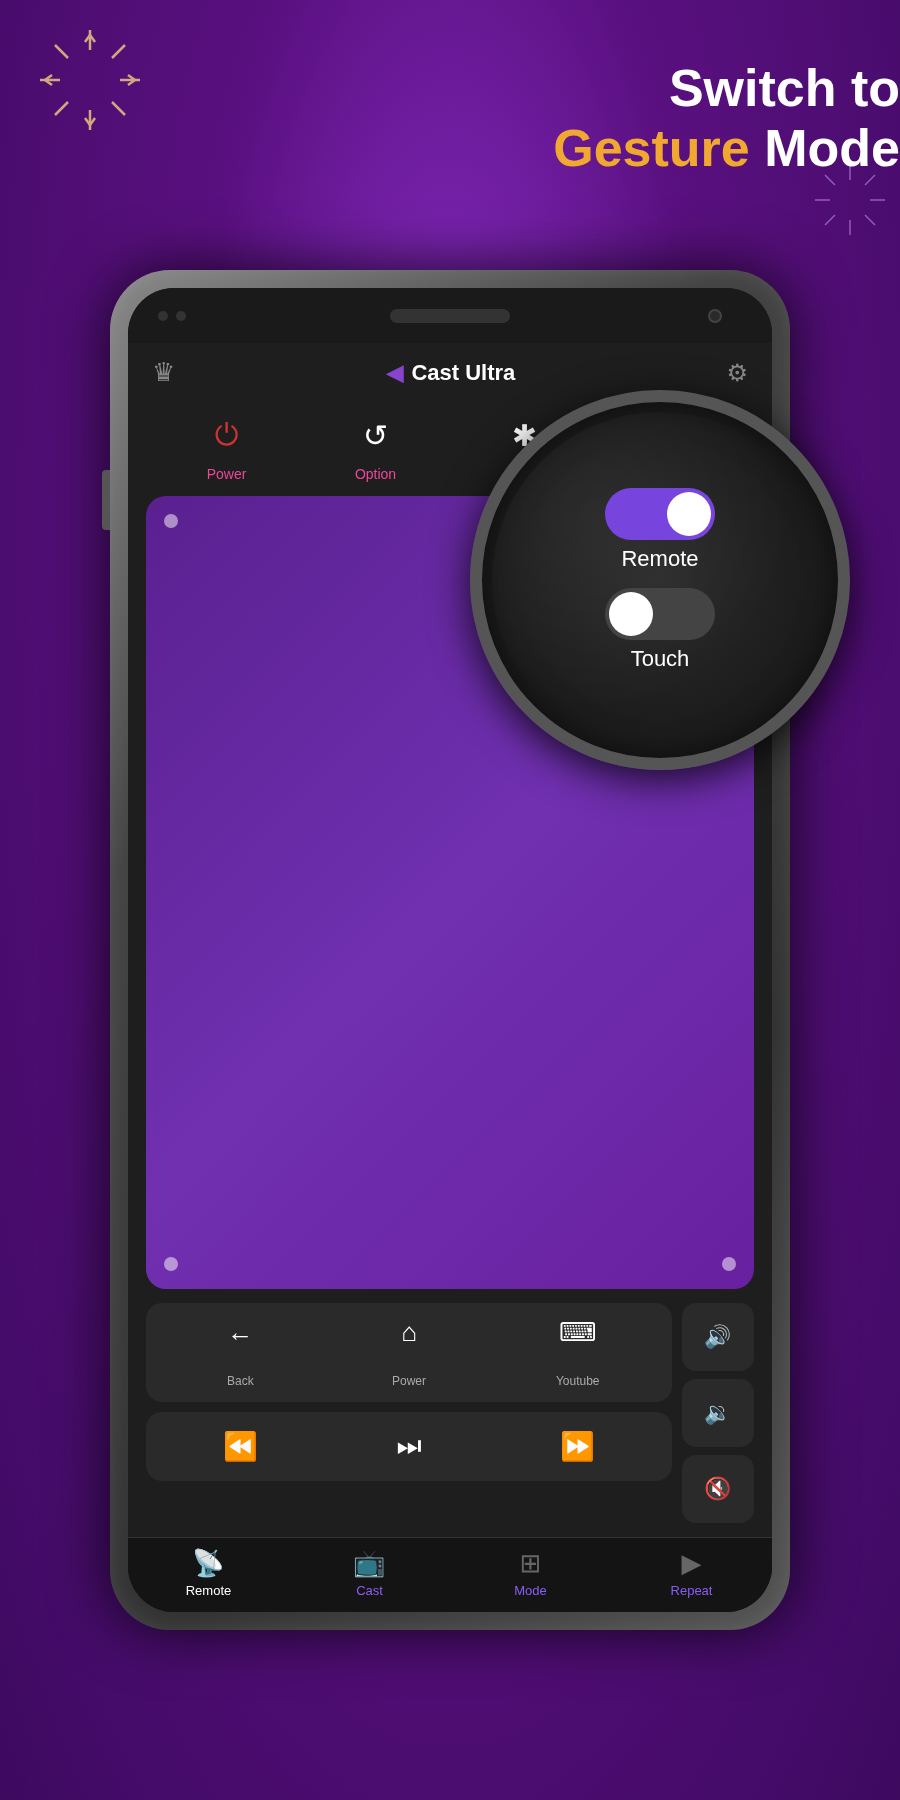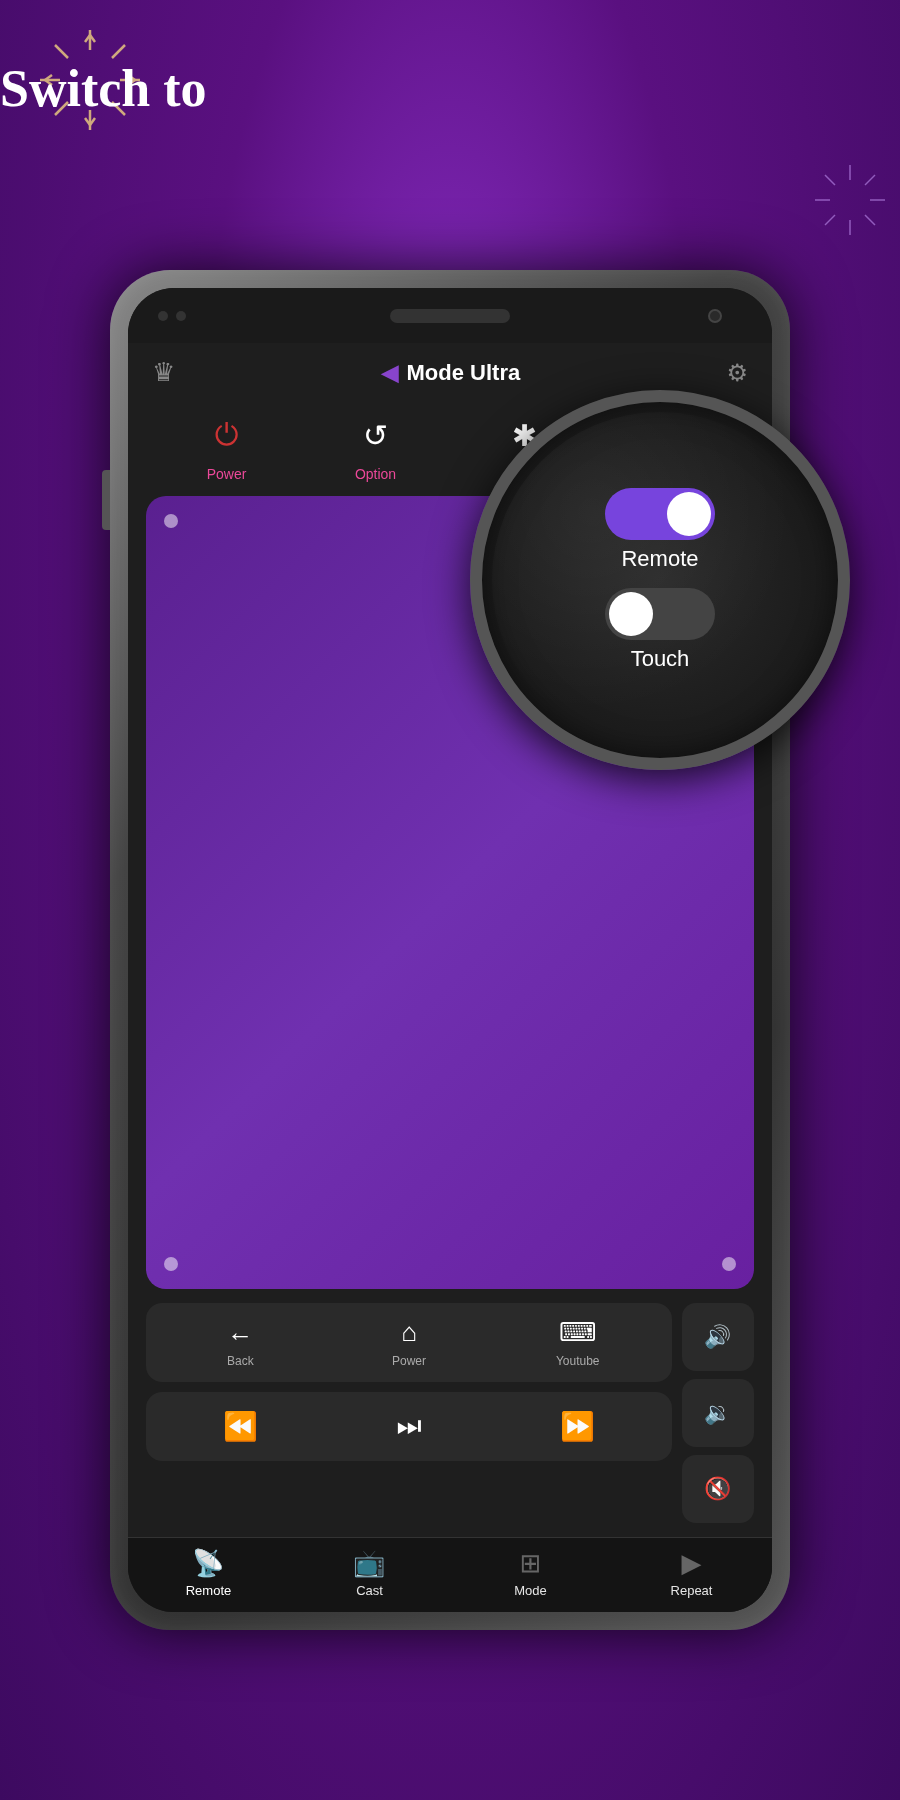--- a/index.html
+++ b/index.html
@@ -33,23 +33,22 @@
       right: 10px;
       width: 80px;
       height: 80px;
     }
 
     
     .header-text {
       position: absolute;
       top: 60px;
       left: 0; right: 0;
-      text-align: left;
+      text-align: right;
       z-index: 10;
-      font-family: Liberation Serif, serif;
     }
     .header-line1 {
       font-size: 52px;
       font-weight: 800;
       color: white;
       line-height: 1.1;
     }
     .header-line2 {
       font-size: 52px;
       font-weight: 800;
@@ -212,21 +211,21 @@
       gap: 0;
     }
     .nav-btn {
       flex: 1;
       display: flex;
       flex-direction: column;
       align-items: center;
       gap: 6px;
     }
     .nav-icon { font-size: 26px; color: white; }
-    .nav-label { font-size: 12px; color: #aaa; }
+    .nav-label { font-size: 12px; color: #aaa; margin-top: 20px; }
 
     .media-row {
       display: flex;
       background: #2a2a2a;
       border-radius: 16px;
       padding: 18px 10px;
       gap: 0;
     }
     .media-btn {
       flex: 1;
@@ -265,21 +264,21 @@
       flex: 1;
       display: flex;
       flex-direction: column;
       align-items: center;
       gap: 4px;
     }
     .nav-tab-icon { font-size: 26px; }
     .nav-tab-label { font-size: 13px; }
     .nav-tab.active .nav-tab-label { color: white; }
     .nav-tab.inactive .nav-tab-icon { color: #666; }
-    .nav-tab.inactive .nav-tab-label { color: #e5e5e5; }
+    .nav-tab.inactive .nav-tab-label { color: #8b5cf6; }
     .nav-tab.active .nav-tab-icon { color: white; }
 
     
     .magnifier {
       position: absolute;
       top: 120px;
       right: -60px;
       width: 380px;
       height: 380px;
       border-radius: 50%;
@@ -412,20 +411,24 @@
     <line x1="60" y1="40" x2="75" y2="40"></line>
     <line x1="15" y1="15" x2="25" y2="25"></line>
     <line x1="55" y1="55" x2="65" y2="65"></line>
     <line x1="65" y1="15" x2="55" y2="25"></line>
     <line x1="25" y1="55" x2="15" y2="65"></line>
   </g>
 </svg>
 
 <div class="header-text">
   <div class="header-line1">Switch to</div>
+  <div class="header-line2">
+    <span class="header-gesture">Gesture</span>
+    <span class="header-mode"> Mode</span>
+  </div>
 </div>
 
 <div class="phone-wrapper">
   <div class="phone-outer">
     <div class="phone-side-btn-left"></div>
     <div class="phone-side-btn-right"></div>
 
     <div class="phone-inner">
 
       <div class="phone-notch-bar">
@@ -436,21 +439,21 @@
         <div class="notch-speaker"></div>
         <div class="notch-camera"></div>
       </div>
 
       <div class="app-screen">
 
         <div class="app-header">
           <span class="crown-icon">♛</span>
           <div class="device-name">
             <span class="chevron-left">◀</span>
-            <span>Mode Ultra</span>
+            <span>Cast Ultra</span>
           </div>
           <span class="gear-icon">⚙</span>
         </div>
 
         <div class="controls-row">
           <div class="control-btn">
             <div class="control-icon power-icon">⏻</div>
             <div class="control-label">Power</div>
           </div>
           <div class="control-btn">

